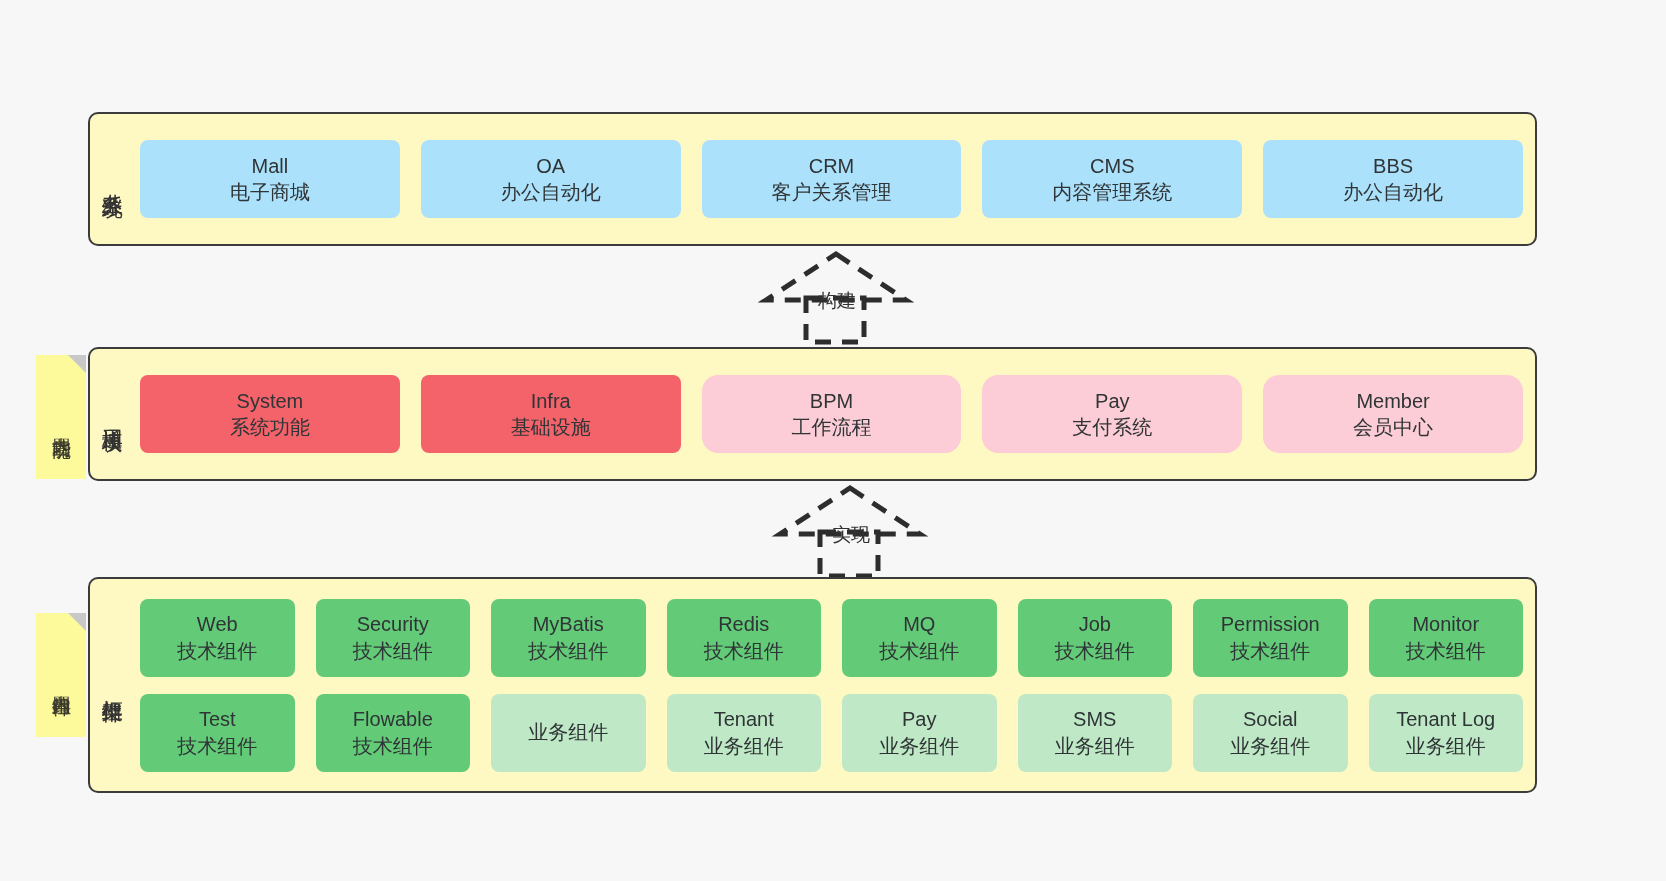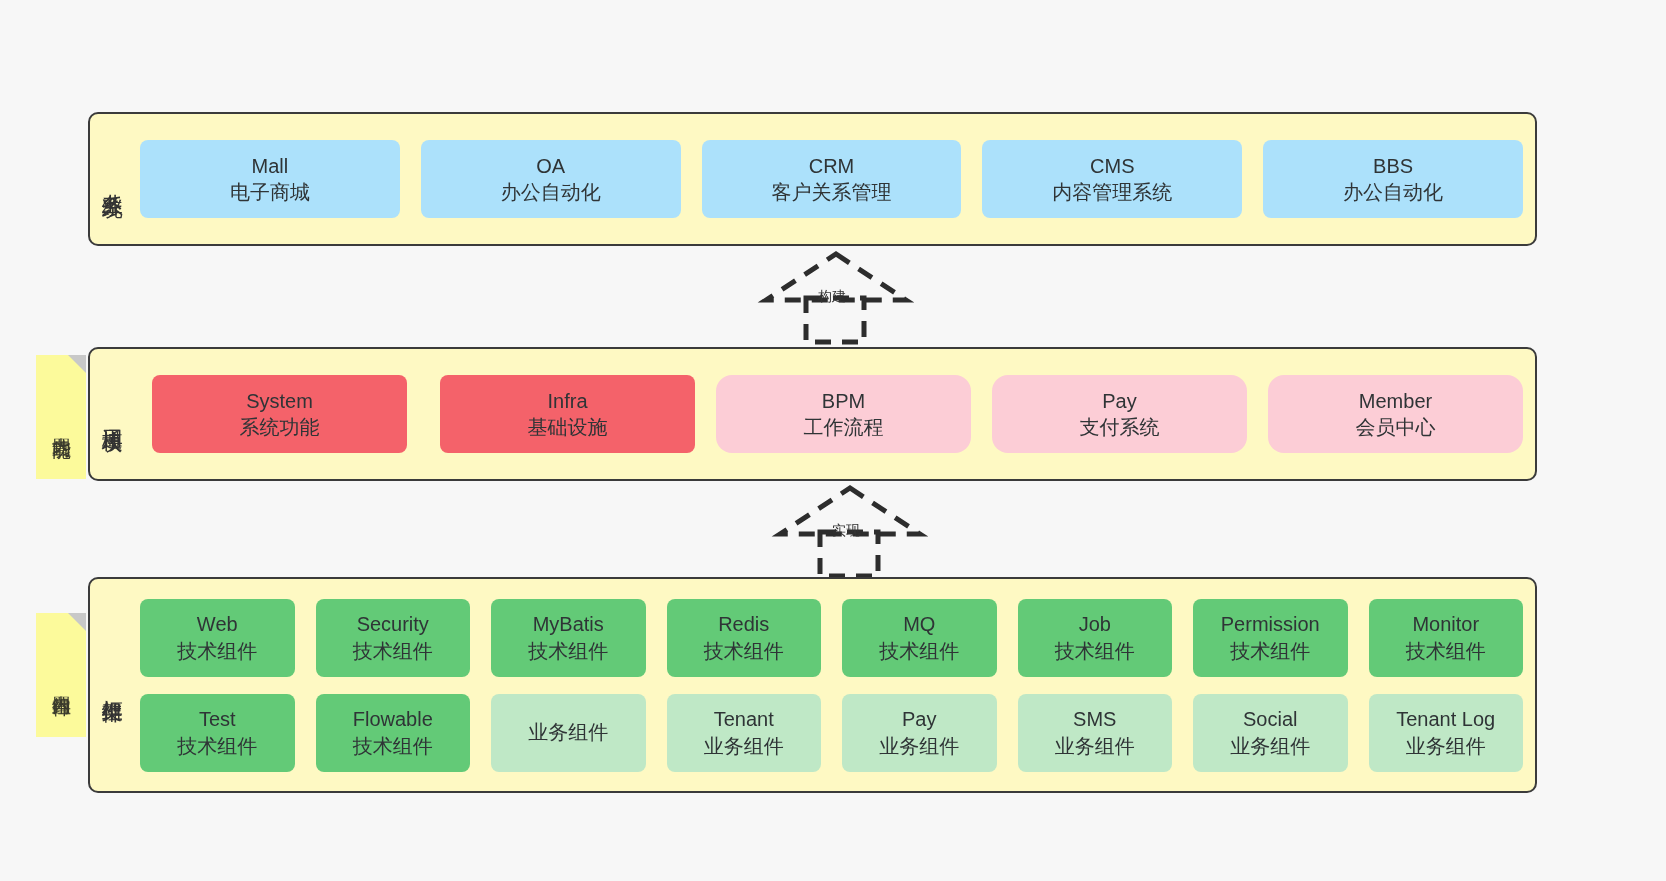--- a/index.html
+++ b/index.html
@@ -75,21 +75,21 @@
     line-height: 1.32;
     color: #2f3436;
     padding: 6px 4px;
   }
   .card .en { white-space: nowrap; }
   .card.wrap .en { white-space: normal; }
   .card .zh { white-space: nowrap; }
 
   
   .c-blue        { background: #ace1fb; }
-  .c-red         { background: #f4626a; margin-left: 12px; }
+  .c-red         { background: #f4626a; }
   .c-pink        { background: #fccdd6; border-radius: 16px; }
   .c-green       { background: #63ca77; }
   .c-lightgreen  { background: #bfe8c6; }
 
   
   #layer-business { left: 88px;  top: 112px; width: 1449px; height: 134px; }
   #layer-business .row { height: 78px; }
 
   #layer-modules  { left: 88px;  top: 347px; width: 1449px; height: 134px; }
   #layer-modules .row { height: 78px; }
@@ -125,21 +125,21 @@
   #note-functions  { left: 36px; top: 355px; height: 124px; }
   #note-components { left: 36px; top: 613px; height: 124px; }
 
   
   .uml-arrow {
     position: absolute;
   }
   .uml-arrow svg { display: block; overflow: visible; }
   .uml-label {
     position: absolute;
-    font-size: 14px;
+    font-size: 19px;
     color: #333;
     background: transparent;
     white-space: nowrap;
   }
   #arrow-build  { left: 756px; top: 252px; }
   #arrow-build .uml-label  { left: 62px; top: 36px; }
   #arrow-impl   { left: 770px; top: 486px; }
   #arrow-impl  .uml-label  { left: 62px; top: 36px; }
 </style>
 </head>

